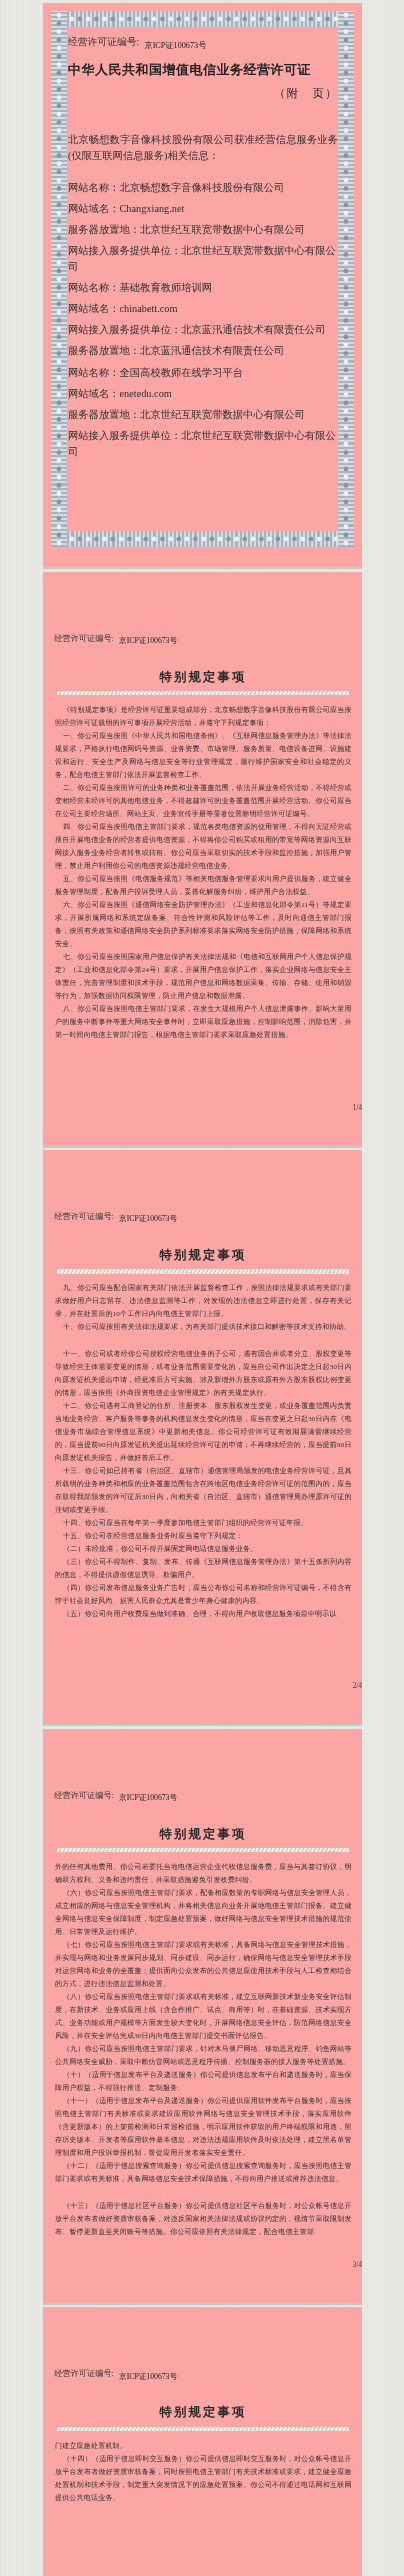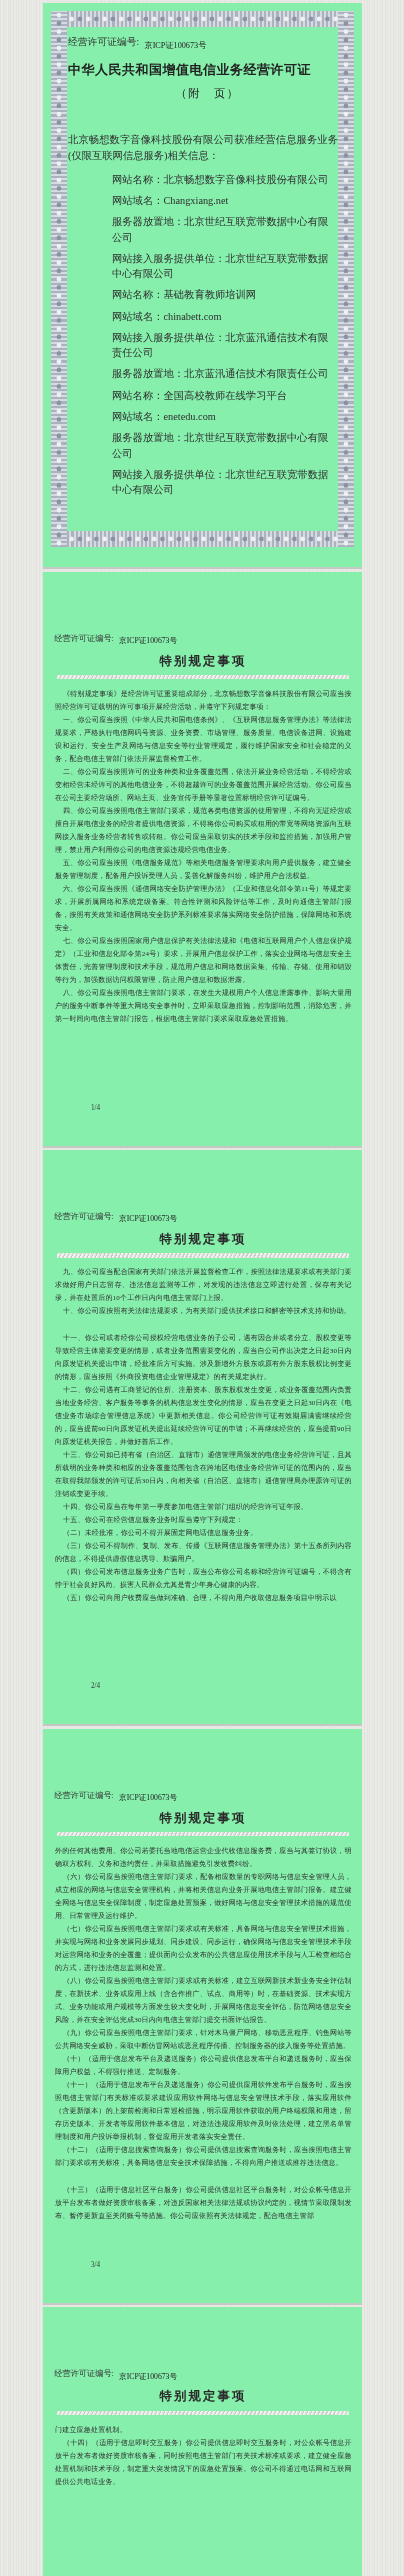--- a/index.html
+++ b/index.html
@@ -7,21 +7,21 @@
     width:405px;
     background-color:#e9eae6;
     background-image:repeating-linear-gradient(90deg, rgba(120,125,120,0.06) 0 1px, rgba(255,255,255,0) 1px 2.6px);
     font-family:"Liberation Serif","DejaVu Serif",serif;
     color:#2e2e2e;
   }
   .stage{padding-top:3.1px;}
   .page{
     width:319px;
     margin:0 auto 2.6px;
-    background:#86efac;
+    background:#fca5a5;
     border-bottom:2.6px solid #c5c7c3;
     position:relative;
     box-sizing:border-box;
     overflow:hidden;
   }
   
   #page1{height:566px;}
   .lace{position:absolute;background-color:#c6cbd4;}
   .lace-top,.lace-bottom{
     left:8.2px;right:8.2px;height:15.5px;
@@ -40,48 +40,48 @@
       radial-gradient(circle at 7.7px 12.4px, #8a93a4 2.1px, rgba(0,0,0,0) 2.6px),
       repeating-linear-gradient(0deg,#aab1bf 0 2.1px,#d6dae1 2.1px 4.1px);
     background-size:15.5px 16.5px,15.5px 16.5px,auto;
   }
   .lace-left{left:8.2px;}
   .lace-right{right:8.2px;}
   .cert-inner{position:relative;padding:33px 24px 0 25px;}
   .lic-label{font-size:9.8px;color:#333;}
   .lic-value{font-size:8.2px;color:#222;display:inline-block;position:relative;top:3.1px;margin-left:3.1px;}
   .cert-title{font-size:13px;font-weight:700;letter-spacing:0.5px;margin:12.4px 0 0;color:#222;}
-  .cert-subtitle{font-size:11.3px;text-align:center;margin-top:6.2px;letter-spacing:1.5px;color:#222;padding-left:9px;}
-  .cert-intro{font-size:10.3px;line-height:16px;margin:31px 0 8px;text-align:justify;}
-  .entries{margin-top:4.1px;margin-left:44px;}
+  .cert-subtitle{font-size:11.3px;text-align:right;margin-top:6.2px;letter-spacing:1.5px;color:#222;padding-left:9px;}
+  .cert-intro{font-size:10.3px;line-height:16px;margin:31px 0 16px;text-align:justify;}
+  .entries{margin-top:4.1px;}
   .entry{font-size:10.3px;line-height:15.5px;margin:5.7px 0 0;}
   
   .special{height:576px;}
   #page5{height:553px;margin-bottom:0;}
   .sp-header{padding:61px 10.3px 0 11.3px;}
   .sp-lic .lic-label{font-size:8.2px;}
   .sp-lic .lic-value{font-size:7.7px;top:2.1px;}
-  .sp-title{font-size:12.4px;font-weight:700;text-align:center;letter-spacing:2.1px;margin:9px 0 0;color:#2a2a2a;}
+  .sp-title{font-size:12.4px;font-weight:700;text-align:center;letter-spacing:2.1px;margin:25px 0 0;color:#2a2a2a;}
   .zigzag{
     height:4.1px;width:292px;margin:5.2px auto 0;
     background:repeating-linear-gradient(115deg,#c6cdc6 0 1px,#f0f2ee 1px 2.6px,#dde2dd 2.6px 3.6px);
     border-radius:0.5px;
   }
   .sp-body{
     margin:8.8px 10.3px 0 12px;
     font-size:7px;
     line-height:13px;
     letter-spacing:0.2px;
     text-align:justify;
     color:#2d2d2d;
   }
   .para{margin:0;text-indent:1.15em;}
   .cont{text-indent:0;}
   .gap{margin-top:14px;}
-  .pageno{position:absolute;bottom:34px;left:0;right:0;text-align:left;font-size:7.2px;color:#3a3a3a;padding-left:48px;}
+  .pageno{position:absolute;bottom:34px;left:0;right:0;text-align:right;font-size:7.2px;color:#3a3a3a;}
 </style>
 </head>
 <body>
 
 <div class="stage">
 
   <section class="page" id="page1">
     <div class="lace lace-top"></div>
     <div class="lace lace-bottom"></div>
     <div class="lace lace-left"></div>

